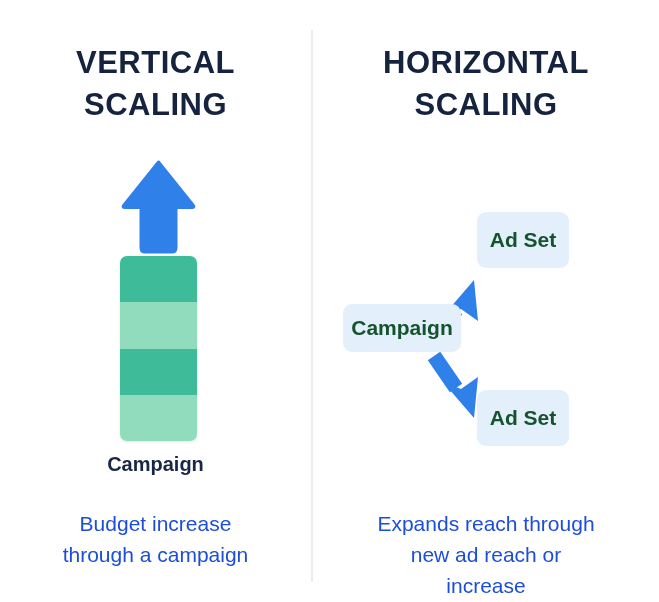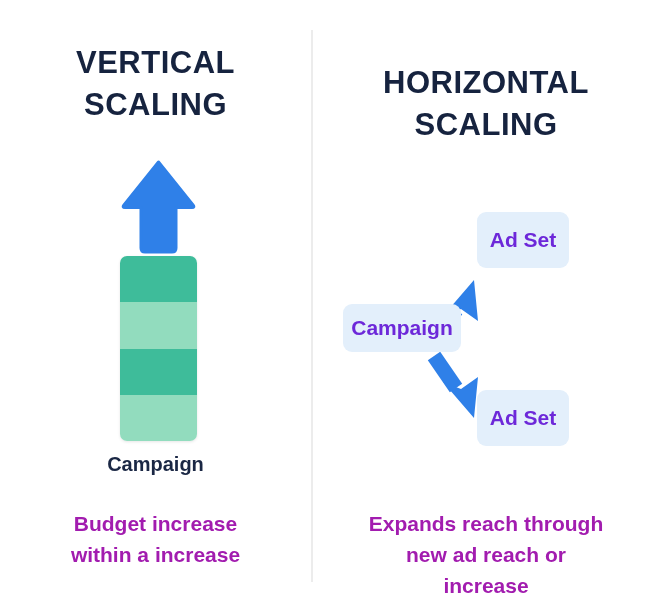--- a/index.html
+++ b/index.html
@@ -48,32 +48,32 @@
     left: 0;
     right: 0;
     text-align: center;
     font-size: 31px;
     font-weight: bold;
     letter-spacing: 0.5px;
     line-height: 1.35;
     color: #16233f;
   }
   .panel.left  .panel-title { top: 26px; }
-  .panel.right .panel-title { top: 26px; margin-top: 20px; }
+  .panel.right .panel-title { top: 26px; }
 
   
   .panel-caption {
     position: absolute;
     left: 0;
     right: 0;
     text-align: center;
     font-size: 21px;
-    font-weight: bold;
+    font-weight: normal;
     line-height: 1.48;
-    color: #a21caf;
+    color: #1d4ed8;
   }
   .panel.left  .panel-caption { top: 492px; padding: 0 20px; }
   .panel.right .panel-caption { top: 492px; padding: 0 22px; }
 
   
   .stack {
     position: absolute;
     left: 120px;
     top: 240px;
     width: 77px;
@@ -106,21 +106,21 @@
   
   .node {
     position: absolute;
     background: #e3effb;
     border-radius: 9px;
     display: flex;
     align-items: center;
     justify-content: center;
     font-size: 21px;
     font-weight: bold;
-    color: #6d28d9;
+    color: #14532d;
     box-sizing: border-box;
   }
   .node-campaign { left: 30px;  top: 288px; width: 118px; height: 48px; }
   .node-adset-1  { left: 164px; top: 196px; width: 92px;  height: 56px; }
   .node-adset-2  { left: 164px; top: 374px; width: 92px;  height: 56px; }
 
   .branch-arrows {
     position: absolute;
     left: 0;
     top: 180px;
@@ -151,21 +151,21 @@
       <div class="stack-seg" style="background:#3ebc9a"></div>
       <div class="stack-seg" style="background:#92dcbe"></div>
       <div class="stack-seg" style="background:#3ebc9a"></div>
       <div class="stack-seg" style="background:#92dcbe"></div>
     </div>
 
     <div class="stack-label">Campaign</div>
 
     <div class="panel-caption">
       <div>Budget increase</div>
-      <div>within a increase</div>
+      <div>through a campaign</div>
     </div>
   </div>
 
   <div class="divider"></div>
 
   <div class="panel right">
 
     <div class="panel-title">
       <div>HORIZONTAL</div>
       <div>SCALING</div>

